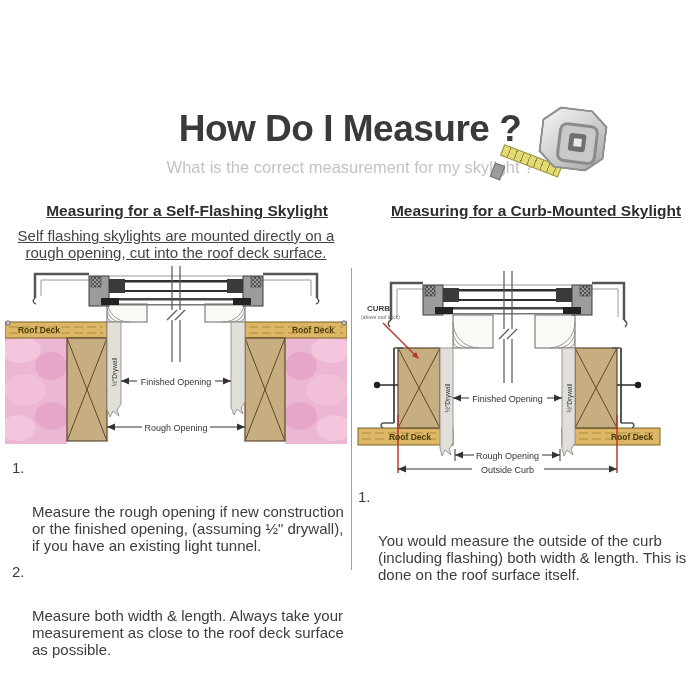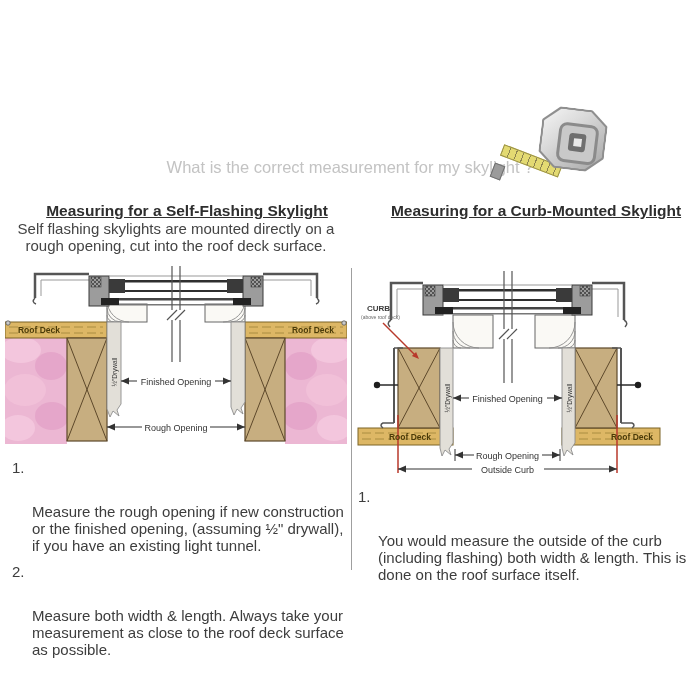--- a/index.html
+++ b/index.html
@@ -23,21 +23,21 @@
               border-radius:3px;}
   .tape-notch-in{position:absolute;left:5px;top:5px;width:8px;height:8px;background:#e9e9e9;}
   .tape-strip{position:absolute;left:0px;top:66px;width:60px;height:10px;transform:rotate(21deg);
               transform-origin:100% 50%;background:#e3da72;border:1px solid #9a9147;
               background-image:repeating-linear-gradient(90deg,transparent 0 6px,#8d8450 6px 7px);}
   .tape-tip{position:absolute;left:-6px;top:64px;width:9px;height:13px;transform:rotate(21deg);
             background:#9b9b9b;border:1px solid #6f6f6f;}
   
   .col-heading{position:absolute;top:202px;font-size:15.5px;font-weight:bold;color:#2e2e2e;
                text-align:center;text-decoration:underline;}
-  .col-desc{position:absolute;top:221px;font-size:15px;line-height:16.5px;text-align:center;color:#444;}
+  .col-desc{position:absolute;top:228px;font-size:15px;line-height:16.5px;text-align:center;color:#444;text-decoration:underline;}
   .left-heading{left:16px;width:342px;}
   .left-desc{left:8px;width:336px;}
   .right-heading{left:364px;width:344px;text-decoration:underline;}
   .right-desc{left:356px;width:338px;}
   .divider{position:absolute;left:351px;top:268px;width:1px;height:302px;background:#9f9f9f;}
   .diagram{position:absolute;}
   .diagram.left{left:5px;top:264px;}
   .diagram.right{left:353px;top:265px;}
   
   .steps{position:absolute;font-size:15px;line-height:17px;color:#3d3d3d;}
@@ -46,20 +46,21 @@
   .step{display:flex;margin-bottom:9px;}
   .step-num{flex:0 0 20px;}
   .step-text{flex:1;margin-top:44px;}
   svg text{font-family:"Liberation Sans",sans-serif;}
 </style>
 </head>
 <body>
 
 <div class="page">
 
+  <div class="title">How Do I Measure ?</div>
   <div class="subtitle">What is the correct measurement for my skylight ?</div>
 
   <div class="tape">
     <div class="tape-strip"></div>
     <div class="tape-tip"></div>
     <div class="tape-body">
       <div class="tape-body-in">
         <div class="tape-face">
           <div class="tape-notch">
               <div class="tape-notch-in"></div>

